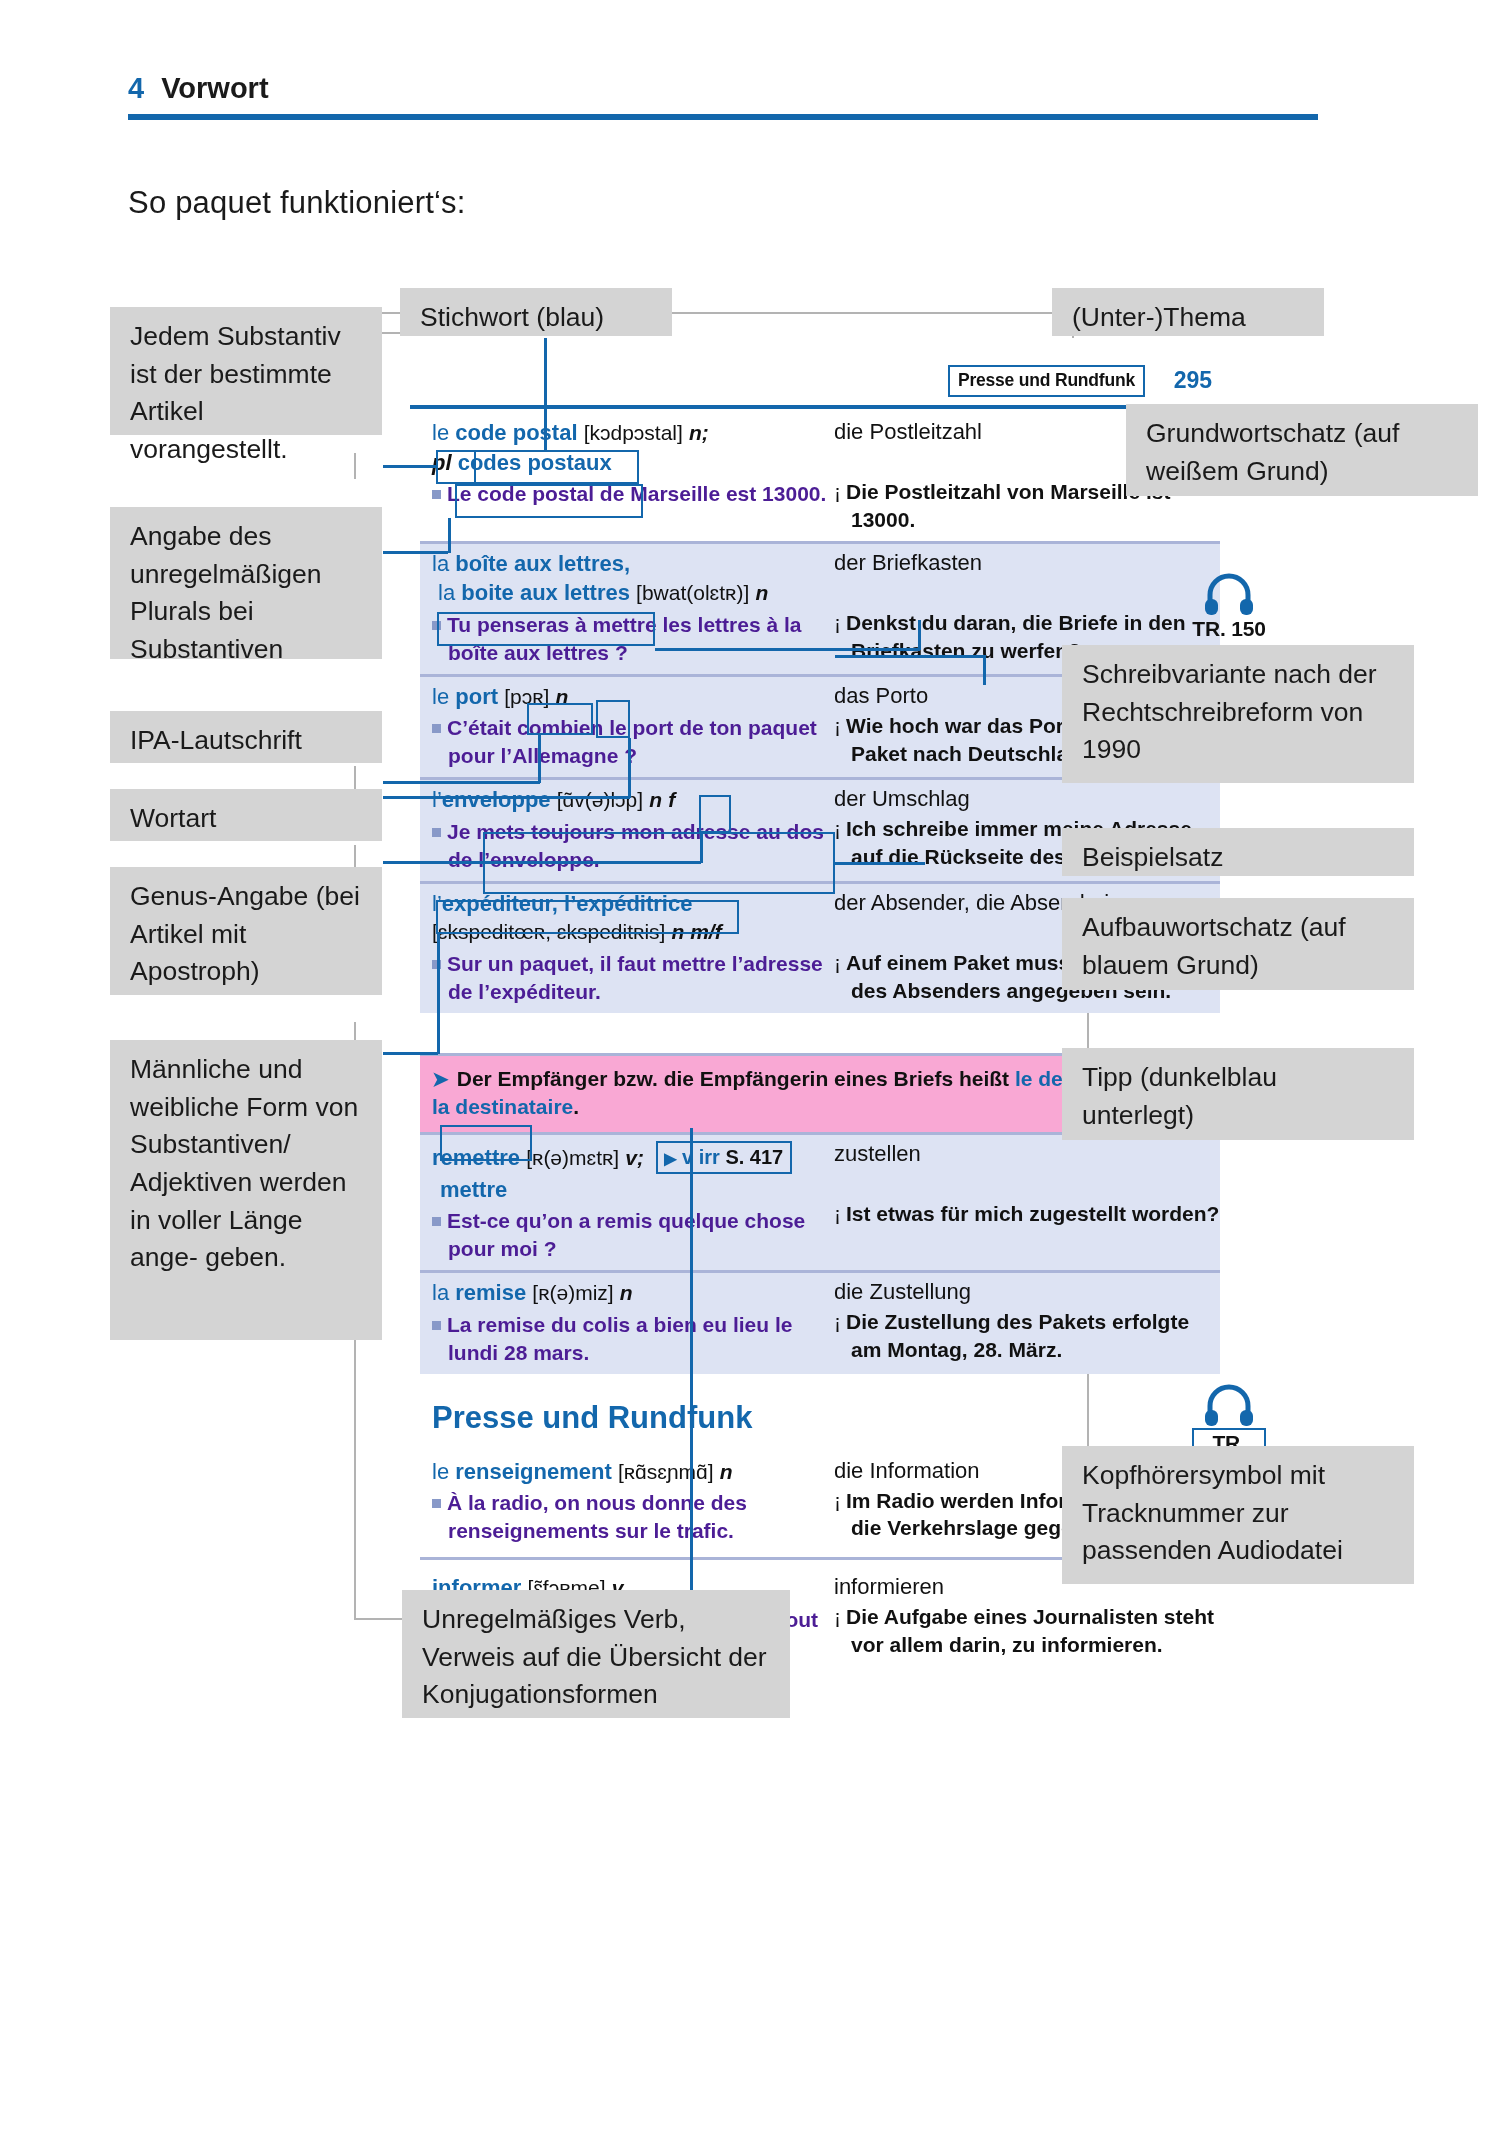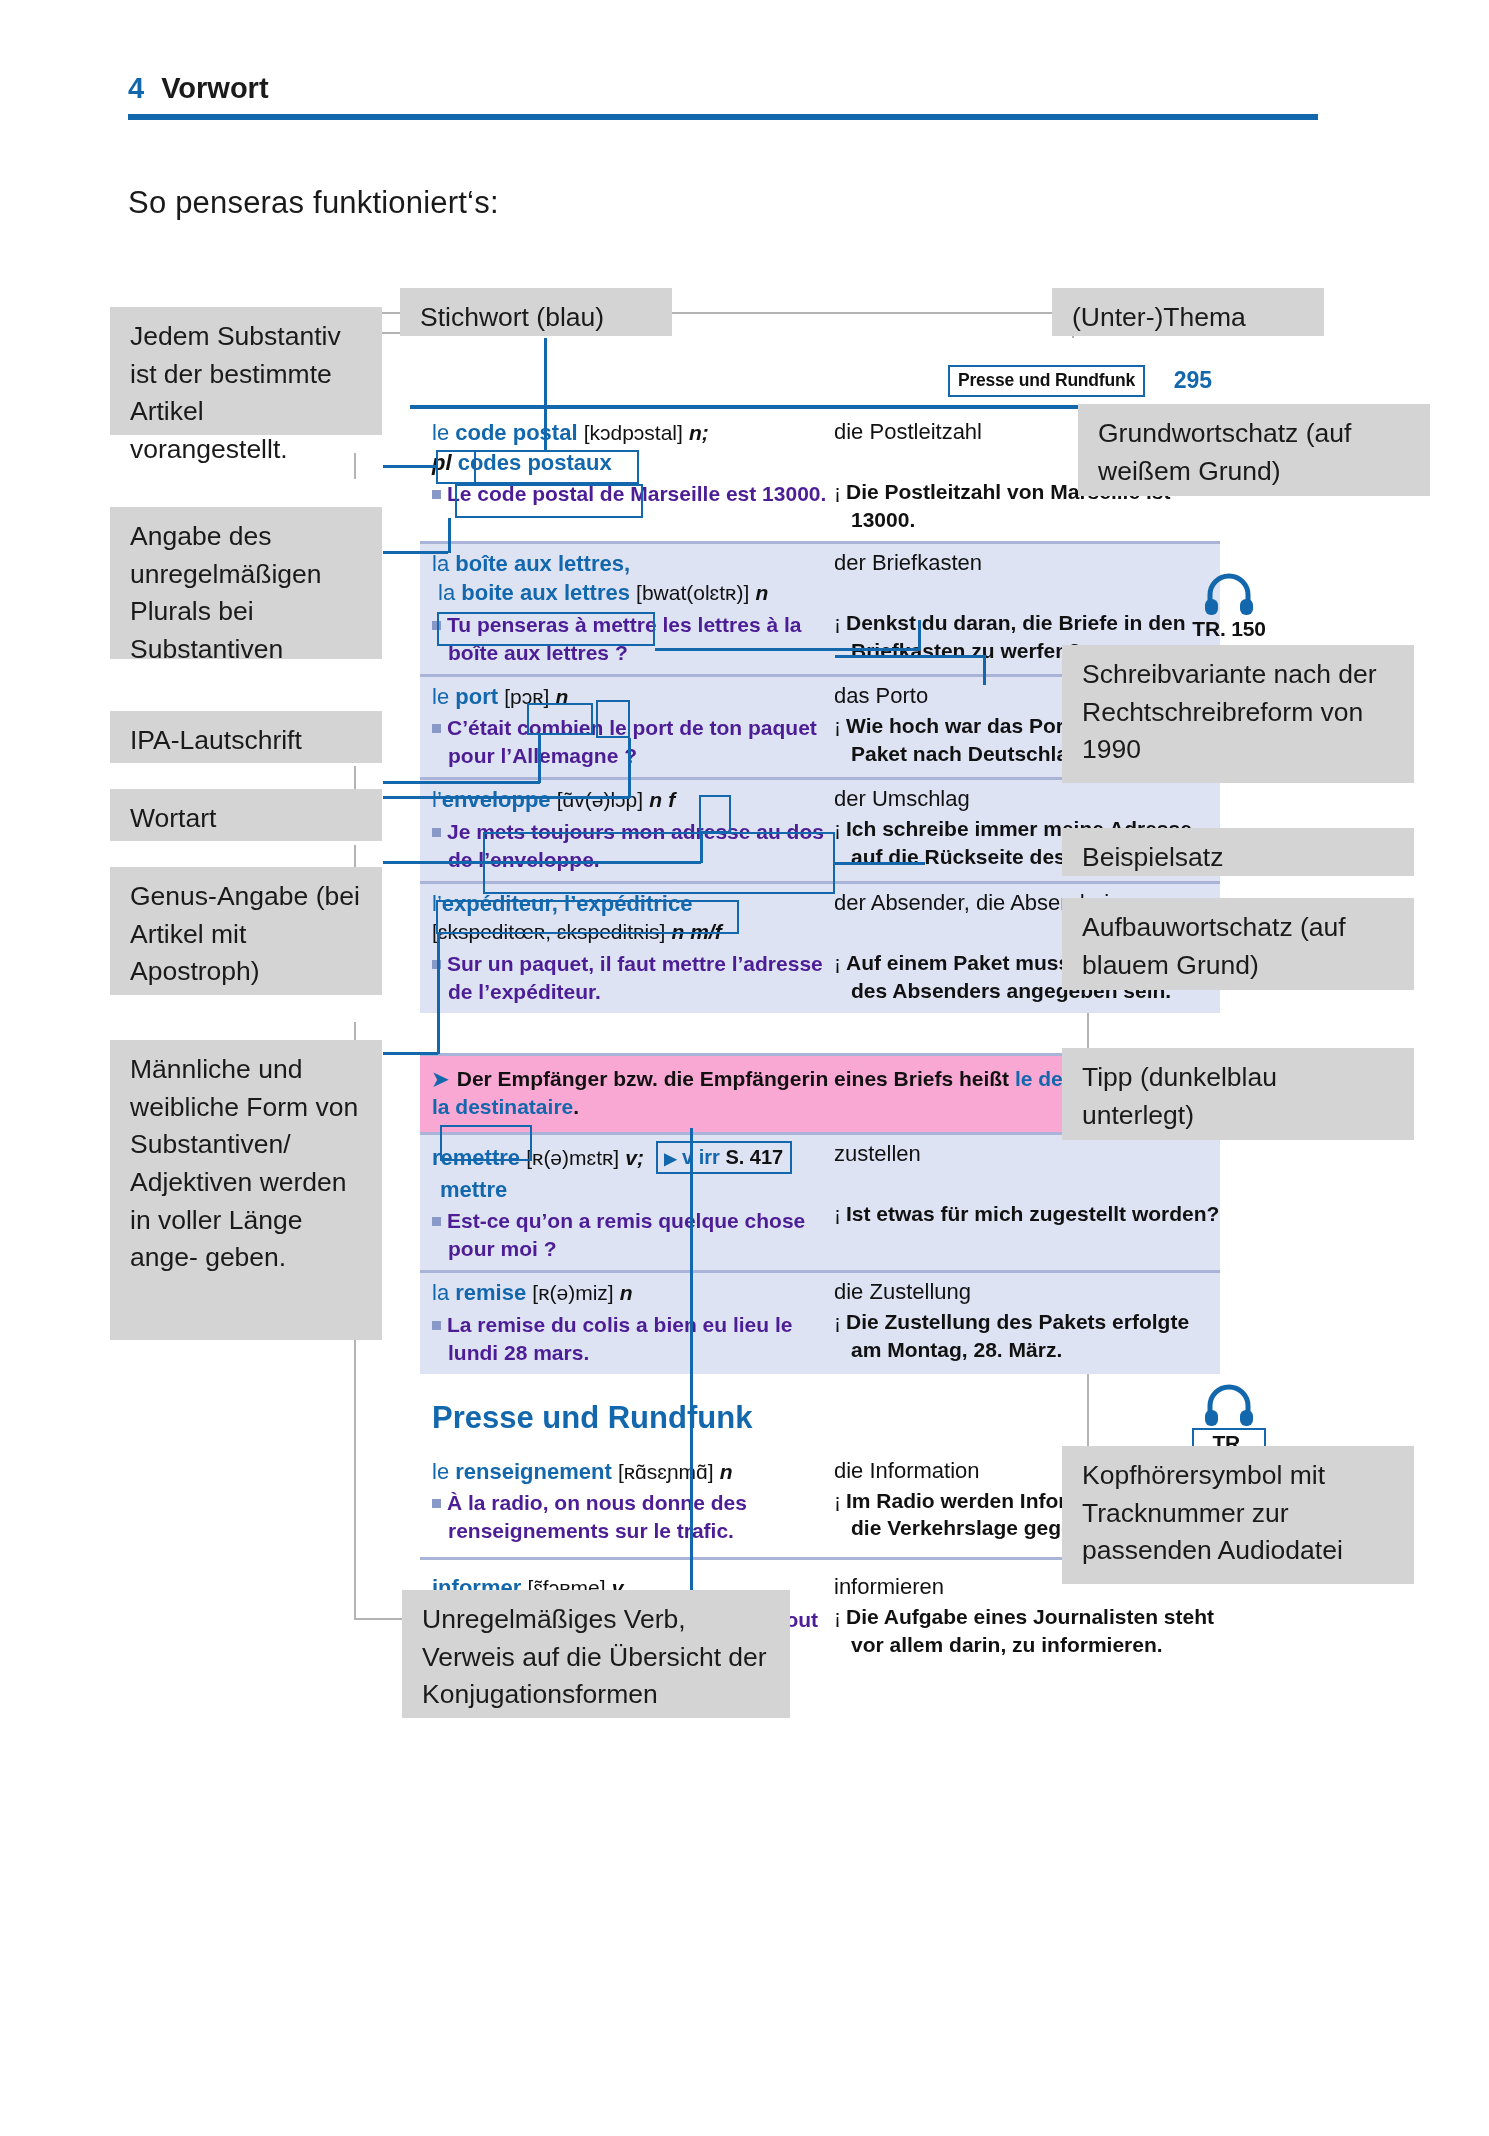--- a/index.html
+++ b/index.html
@@ -96,21 +96,21 @@
 <div class="page">
 
   <div id="header">
     <div class="hrow">
       <span class="pgnum">4</span>
       <span class="ttl">Vorwort</span>
     </div>
     <div class="rule"></div>
   </div>
 
-  <div id="intro">So penseras funktioniert‘s:</div>
+  <div id="intro">So paquet funktioniert‘s:</div>
 
   <div class="cx cxh" style="left:382px;top:332px;width:40px;"></div>
   <div class="cx cxv" style="left:354px;top:453px;height:26px;"></div>
   <div class="cx cxv" style="left:354px;top:625px;height:26px;"></div>
   <div class="cx cxv" style="left:354px;top:766px;height:26px;"></div>
   <div class="cx cxv" style="left:354px;top:845px;height:25px;"></div>
   <div class="cx cxv" style="left:354px;top:1022px;height:26px;"></div>
   <div class="cx cxv" style="left:354px;top:1340px;height:280px;"></div>
   <div class="cx cxh" style="left:354px;top:1618px;width:50px;"></div>
 
@@ -405,21 +405,21 @@
   <div class="callout" style="left:110px;top:789px;width:272px;height:52px;">Wortart</div>
 
   <div class="callout" style="left:110px;top:867px;width:272px;height:128px;">Genus-Angabe (bei Artikel mit Apostroph)</div>
 
   <div class="callout" style="left:110px;top:1040px;width:272px;height:300px;">Männliche und weibliche Form von Substantiven/ Adjektiven werden in voller Länge ange- geben.</div>
 
   <div class="callout" style="left:400px;top:288px;width:272px;height:48px;">Stichwort (blau)</div>
 
   <div class="callout" style="left:1052px;top:288px;width:272px;height:48px;">(Unter-)Thema</div>
 
-  <div class="callout" style="left:1078px;top:404px;width:352px;height:92px;">Grundwortschatz (auf weißem Grund)</div>
+  <div class="callout" style="left:1126px;top:404px;width:352px;height:92px;">Grundwortschatz (auf weißem Grund)</div>
 
   <div class="callout" style="left:1062px;top:645px;width:352px;height:138px;">Schreibvariante nach der Rechtschreibreform von 1990</div>
 
   <div class="callout" style="left:1062px;top:828px;width:352px;height:48px;">Beispielsatz</div>
 
   <div class="callout" style="left:1062px;top:898px;width:352px;height:92px;">Aufbauwortschatz (auf blauem Grund)</div>
 
   <div class="callout" style="left:1062px;top:1048px;width:352px;height:92px;">Tipp (dunkelblau unterlegt)</div>
 
   <div class="callout" style="left:1062px;top:1446px;width:352px;height:138px;">Kopfhörersymbol mit Tracknummer zur passenden Audiodatei</div>

